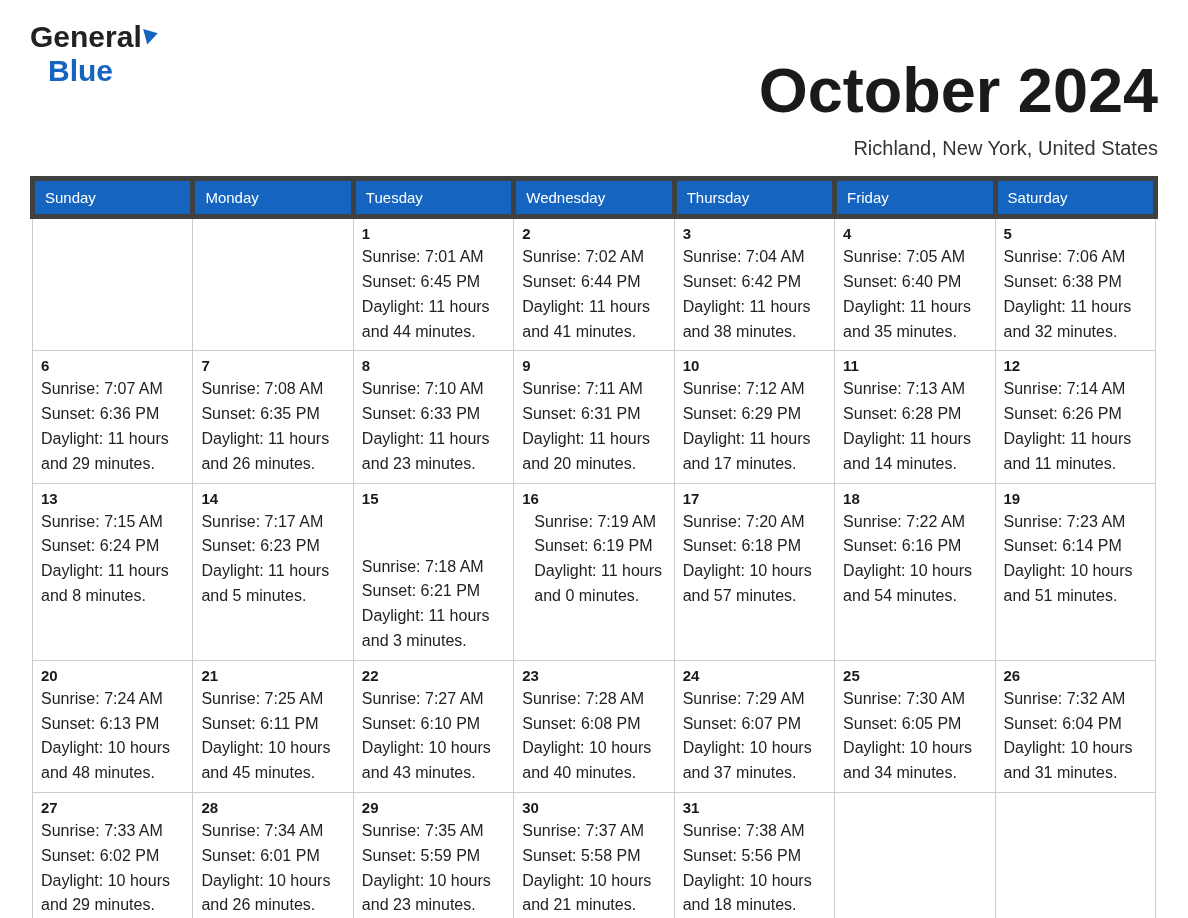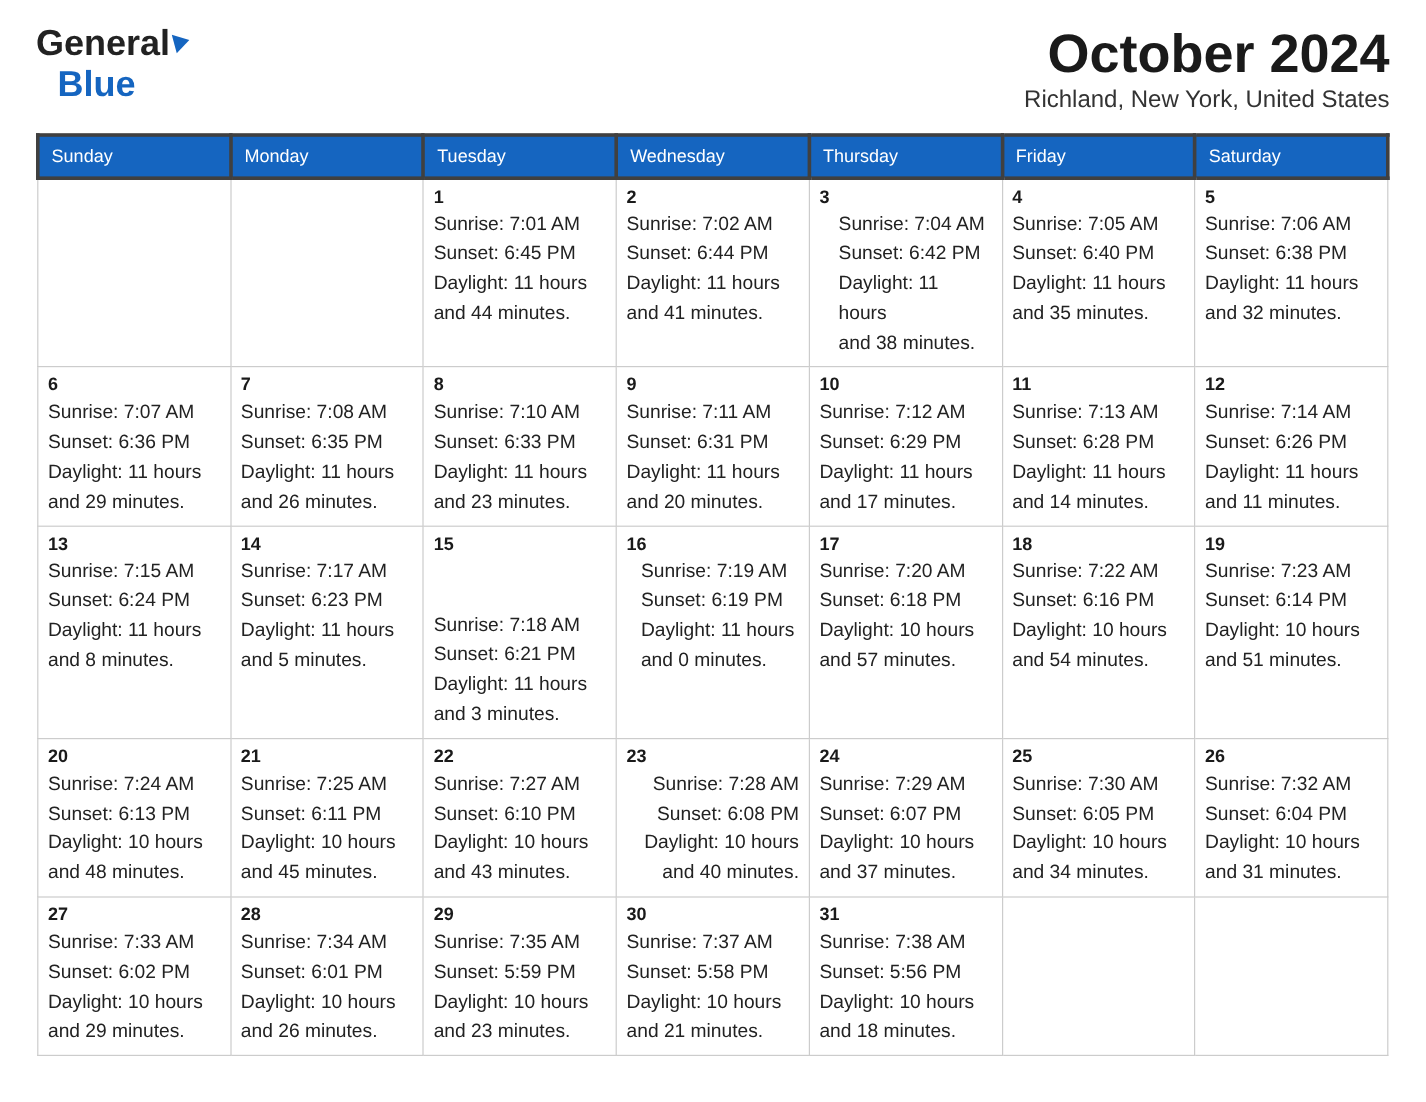--- a/index.html
+++ b/index.html
@@ -13,43 +13,44 @@
     .header-area {
       display: flex;
       justify-content: space-between;
       align-items: flex-start;
       margin-bottom: 16px;
     }
     .title-area {
       text-align: right;
     }
     .month-title {
-      font-size: 45px;
+      font-size: 63px;
       font-weight: bold;
       color: #1a1a1a;
       line-height: 1.1;
+      margin-top: 36px;
     }
     .location {
       font-size: 20px;
       color: #333;
-      margin-top: 2px;
+      margin-top: 12px;
     }
     .calendar {
       width: 100%;
       border-collapse: collapse;
       border: 1px solid #ccc;
     }
     .calendar th {
       background-color: #1565C0;
       color: #fff;
       font-size: 15px;
       font-weight: normal;
       padding: 8px 10px;
       text-align: left;
-      border: 3px solid #404040;
+      border: 5px solid #404040;
     }
     .calendar td {
       vertical-align: top;
       border: 1px solid #ccc;
       padding: 6px 8px;
       width: 14.28%;
       min-height: 90px;
       height: 110px;
     }
     .day-number {
@@ -147,21 +148,21 @@
         </td>
         <td>
           <span class="day-number">2</span>
           <div class="day-info" style="white-space: pre-line;">Sunrise: 7:02 AM
 Sunset: 6:44 PM
 Daylight: 11 hours
 and 41 minutes.</div>
         </td>
         <td>
           <span class="day-number">3</span>
-          <div class="day-info" style="white-space: pre-line; margin-left: 16px;">Sunrise: 7:04 AM
+          <div class="day-info" style="white-space: pre-line;">Sunrise: 7:04 AM
 Sunset: 6:42 PM
 Daylight: 11 hours
 and 38 minutes.</div>
         </td>
         <td>
           <span class="day-number">4</span>
           <div class="day-info" style="white-space: pre-line;">Sunrise: 7:05 AM
 Sunset: 6:40 PM
 Daylight: 11 hours
 and 35 minutes.</div>
@@ -293,21 +294,21 @@
         </td>
         <td>
           <span class="day-number">22</span>
           <div class="day-info" style="white-space: pre-line;">Sunrise: 7:27 AM
 Sunset: 6:10 PM
 Daylight: 10 hours
 and 43 minutes.</div>
         </td>
         <td>
           <span class="day-number">23</span>
-          <div class="day-info" style="white-space: pre-line; text-align: right;">Sunrise: 7:28 AM
+          <div class="day-info" style="white-space: pre-line;">Sunrise: 7:28 AM
 Sunset: 6:08 PM
 Daylight: 10 hours
 and 40 minutes.</div>
         </td>
         <td>
           <span class="day-number">24</span>
           <div class="day-info" style="white-space: pre-line;">Sunrise: 7:29 AM
 Sunset: 6:07 PM
 Daylight: 10 hours
 and 37 minutes.</div>

